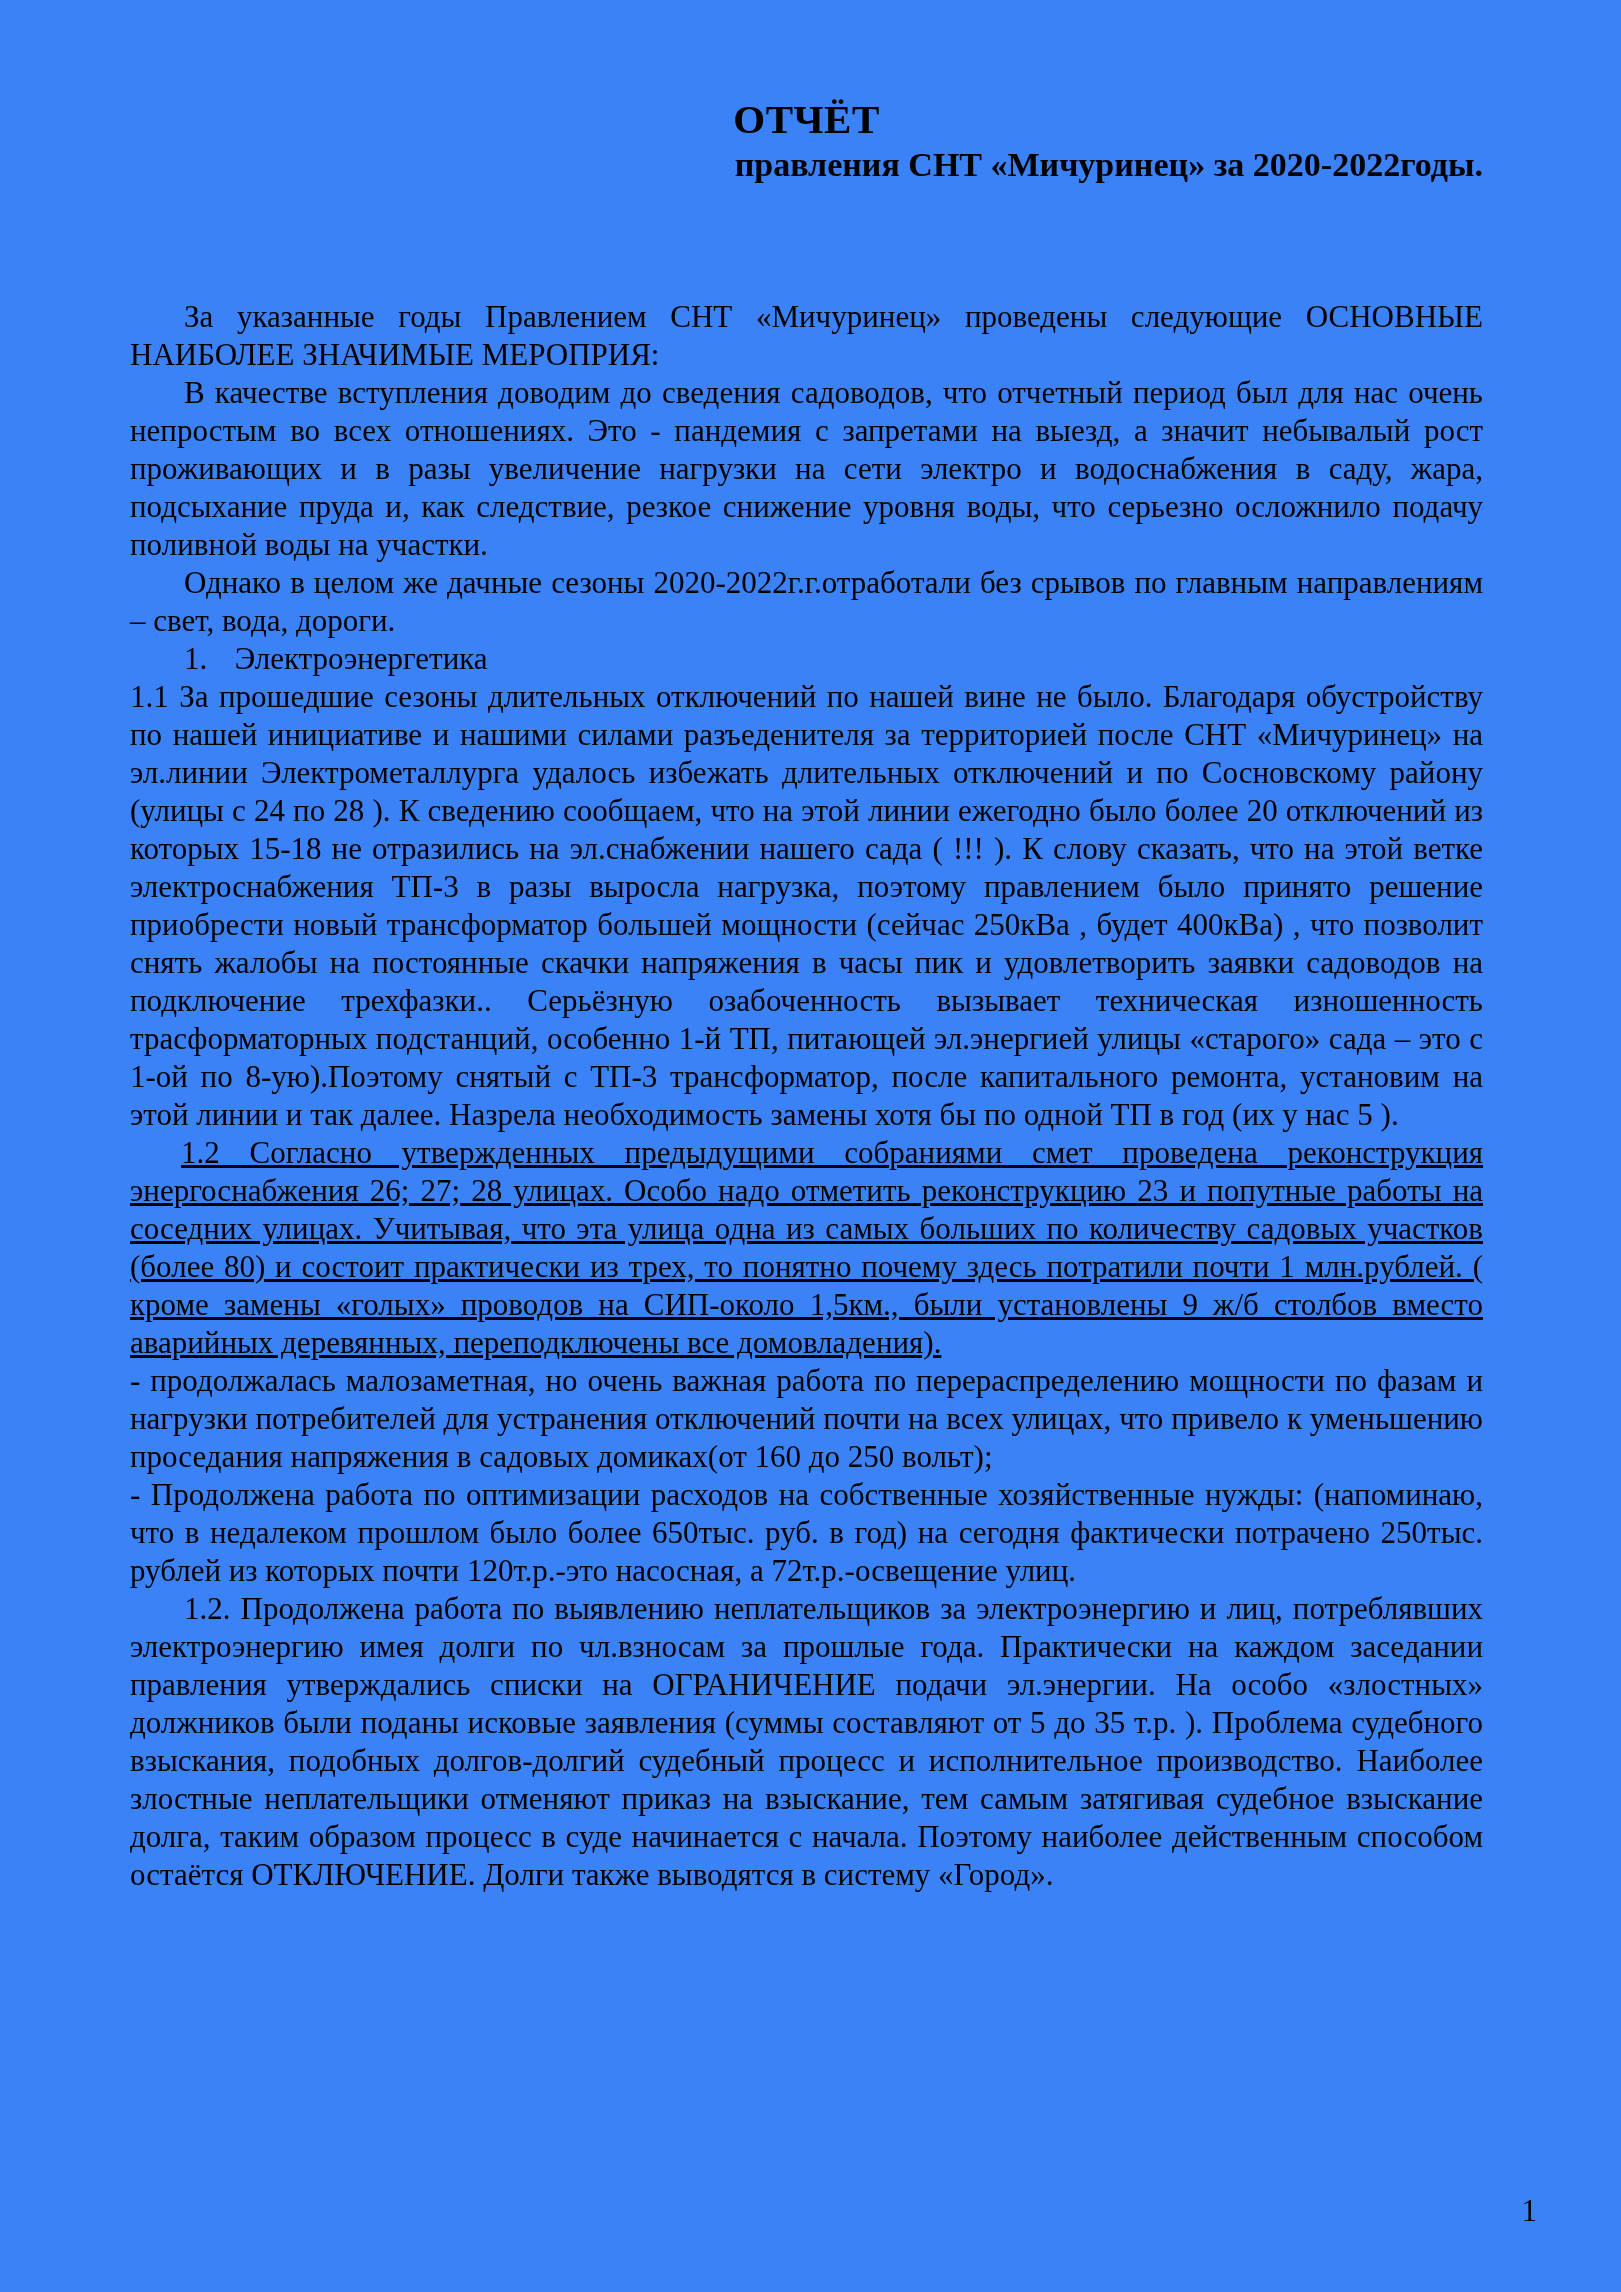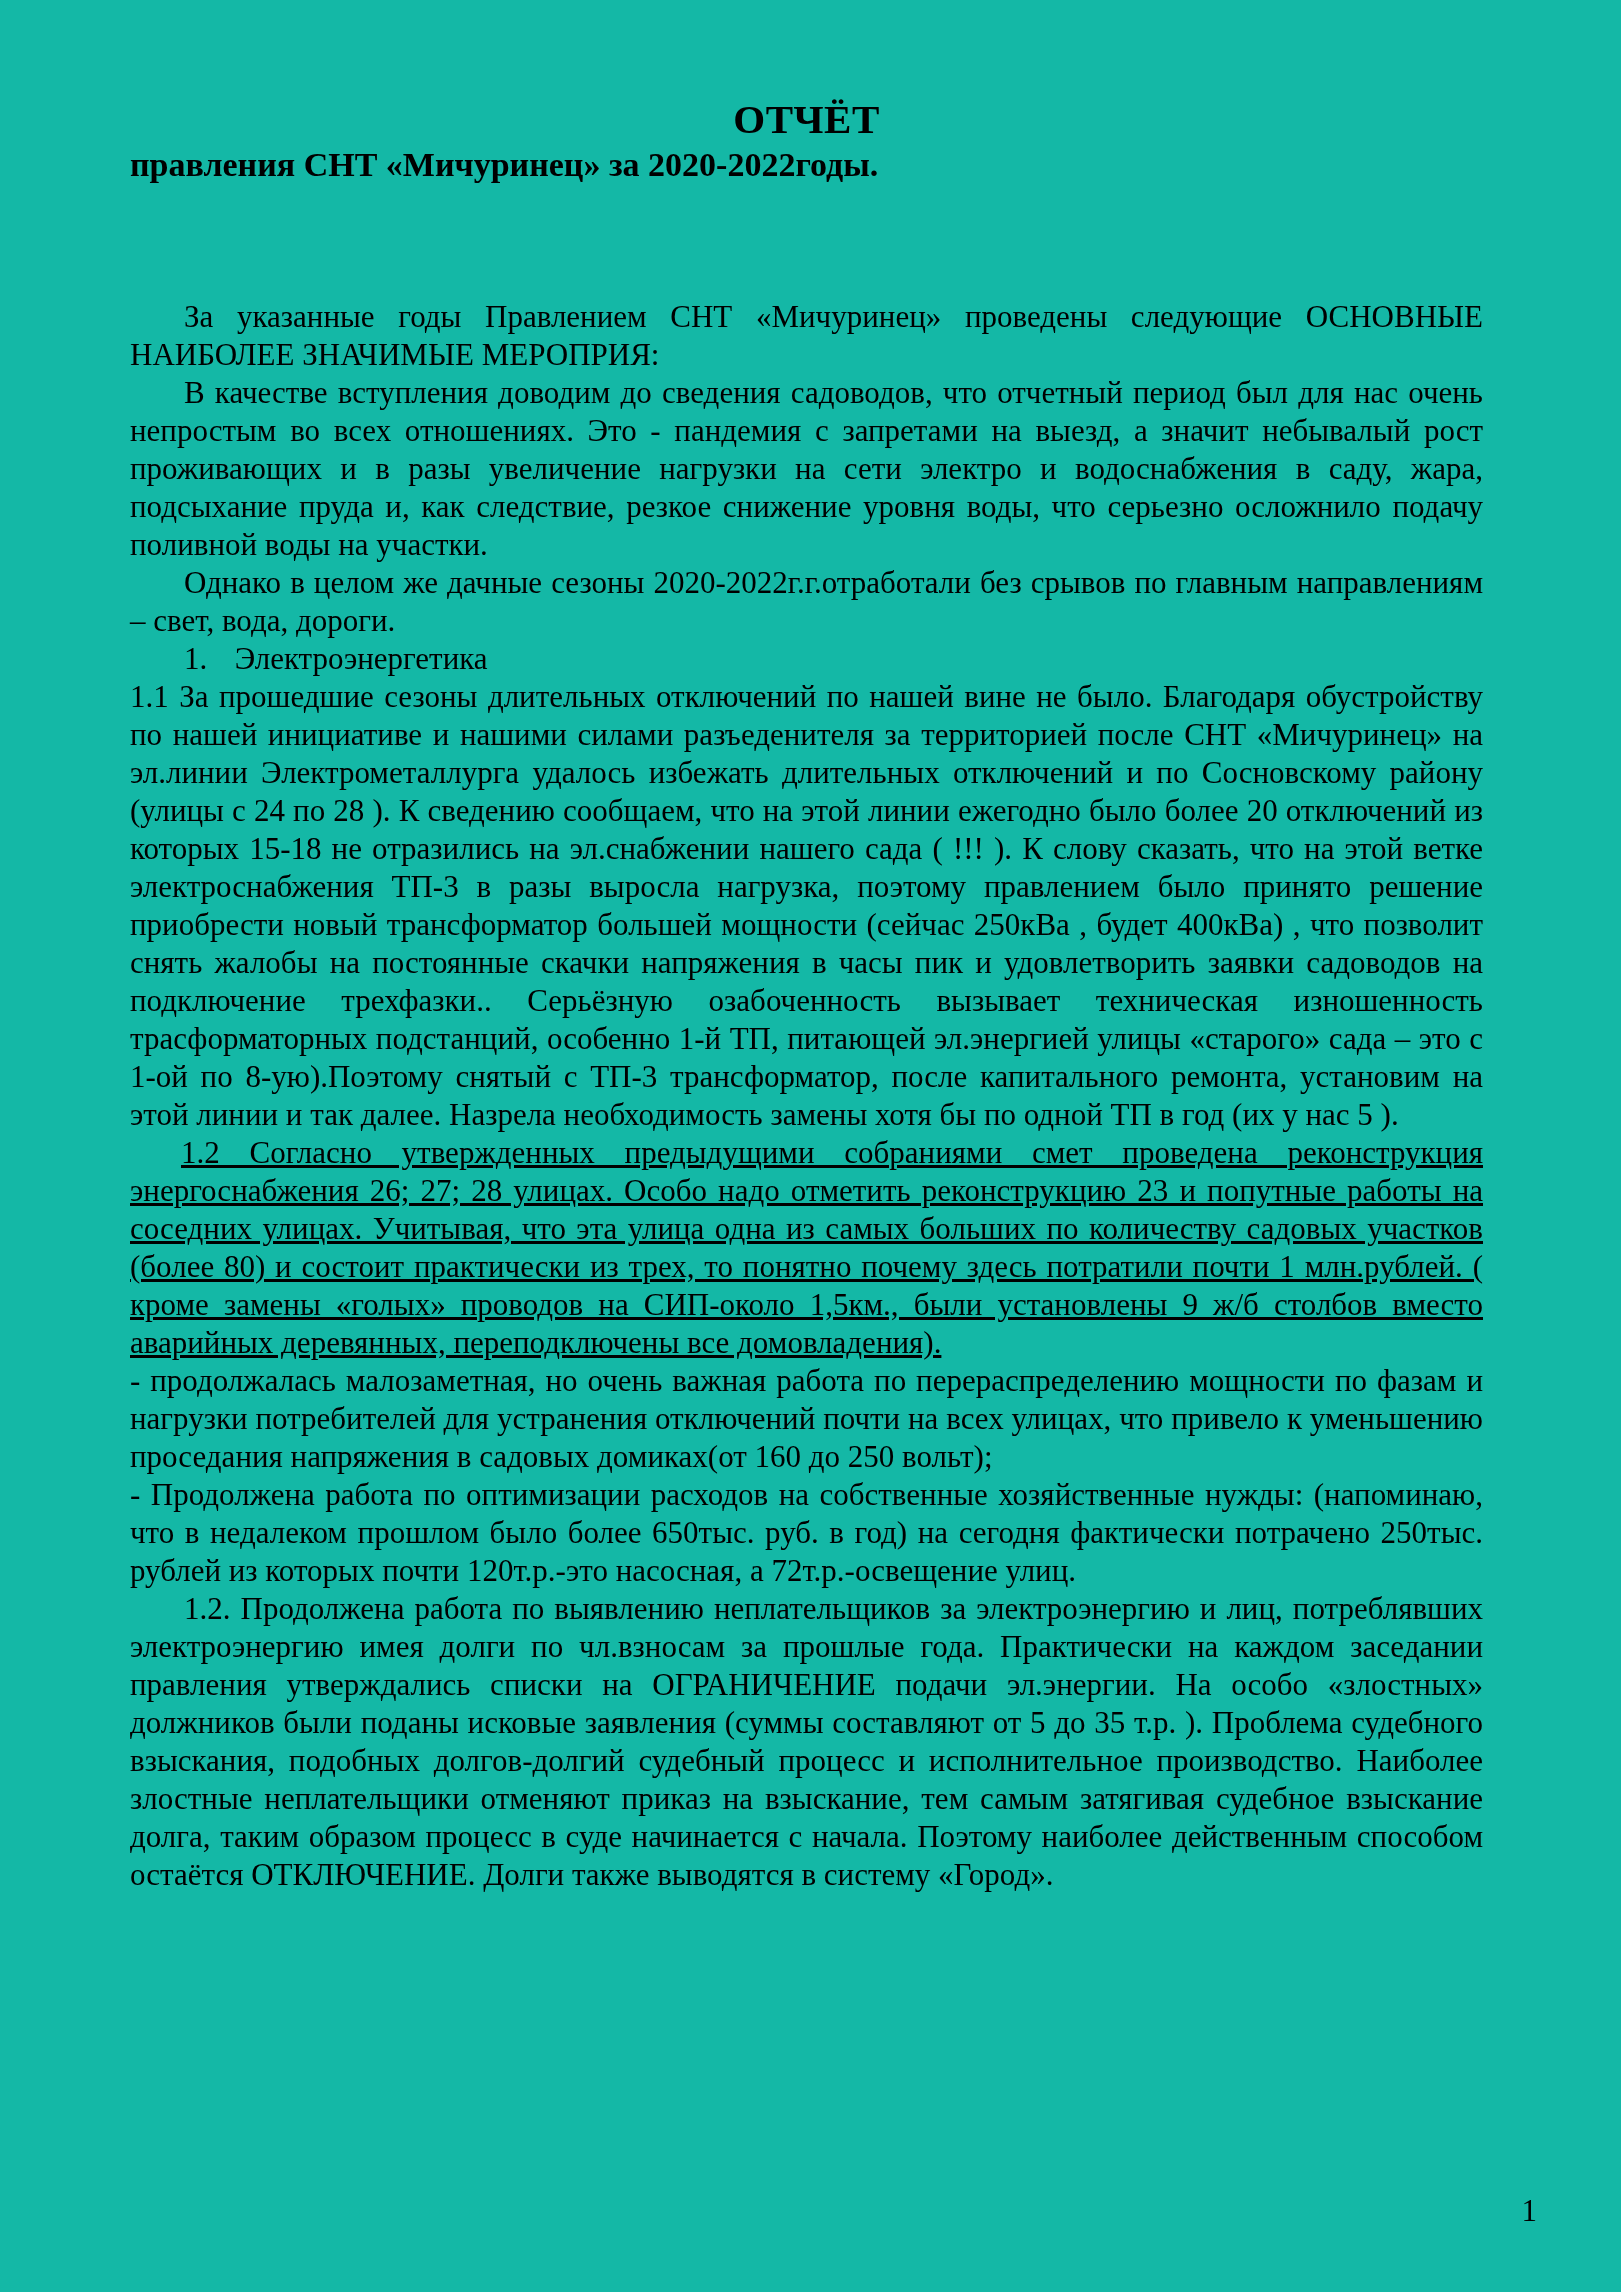--- a/index.html
+++ b/index.html
@@ -5,42 +5,42 @@
 <style>
   html, body {
     margin: 0;
     padding: 0;
     background: #ffffff;
   }
   .page {
     position: relative;
     width: 1621px;
     height: 2293px;
-    background: #14b8a6;
+    background: #3b82f6;
     color: #000000;
     font-family: "Liberation Serif", "DejaVu Serif", serif;
     overflow: hidden;
   }
   .content {
     position: absolute;
     top: 96px;
     left: 130px;
     width: 1353px;
   }
   .doc-title {
     margin: 0;
     text-align: center;
     font-size: 41px;
     line-height: 47px;
     font-weight: bold;
     letter-spacing: 0.5px;
   }
   .doc-subtitle {
     margin: 0;
-    text-align: left;
+    text-align: right;
     font-size: 34px;
     line-height: 43px;
     font-weight: bold;
   }
   .body-text {
     margin-top: 112px;
     font-size: 31px;
     line-height: 38px;
     text-align: justify;
   }

